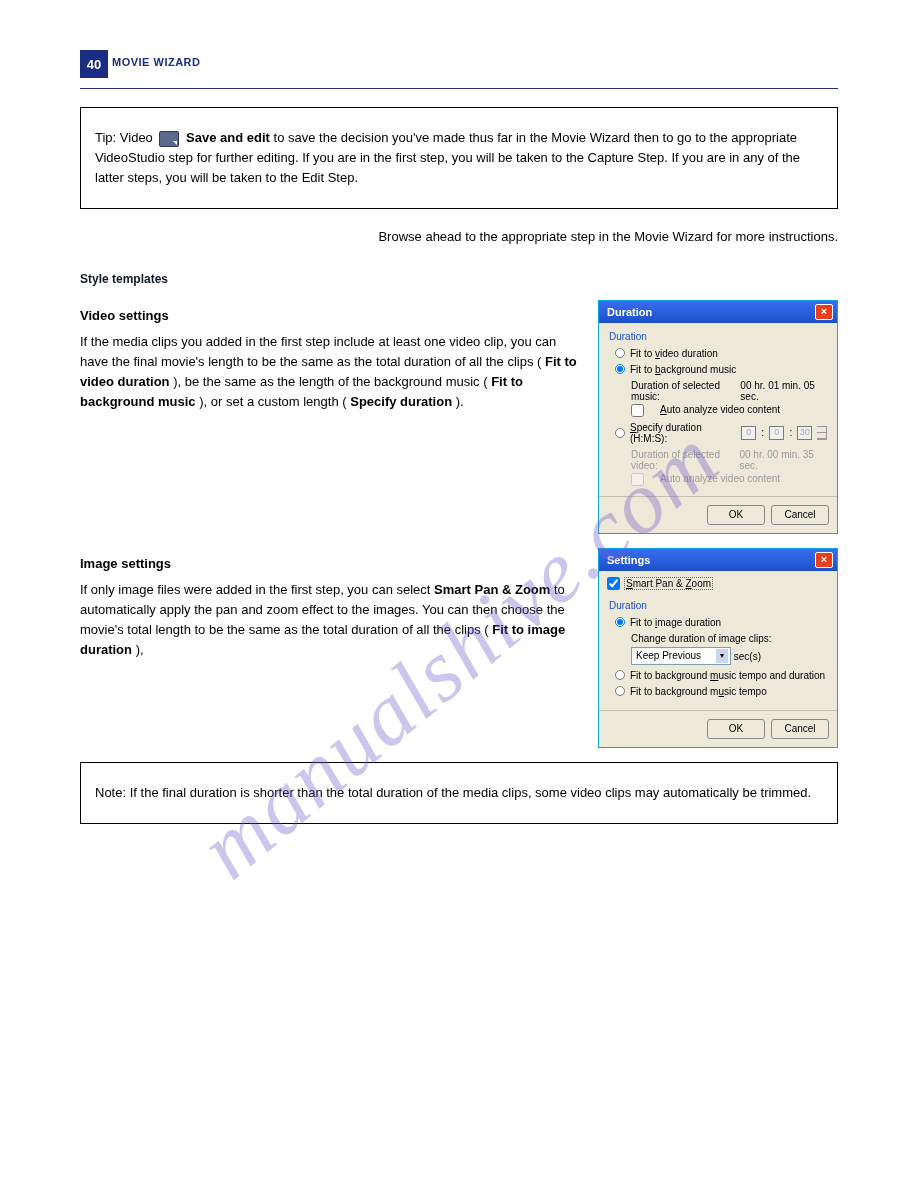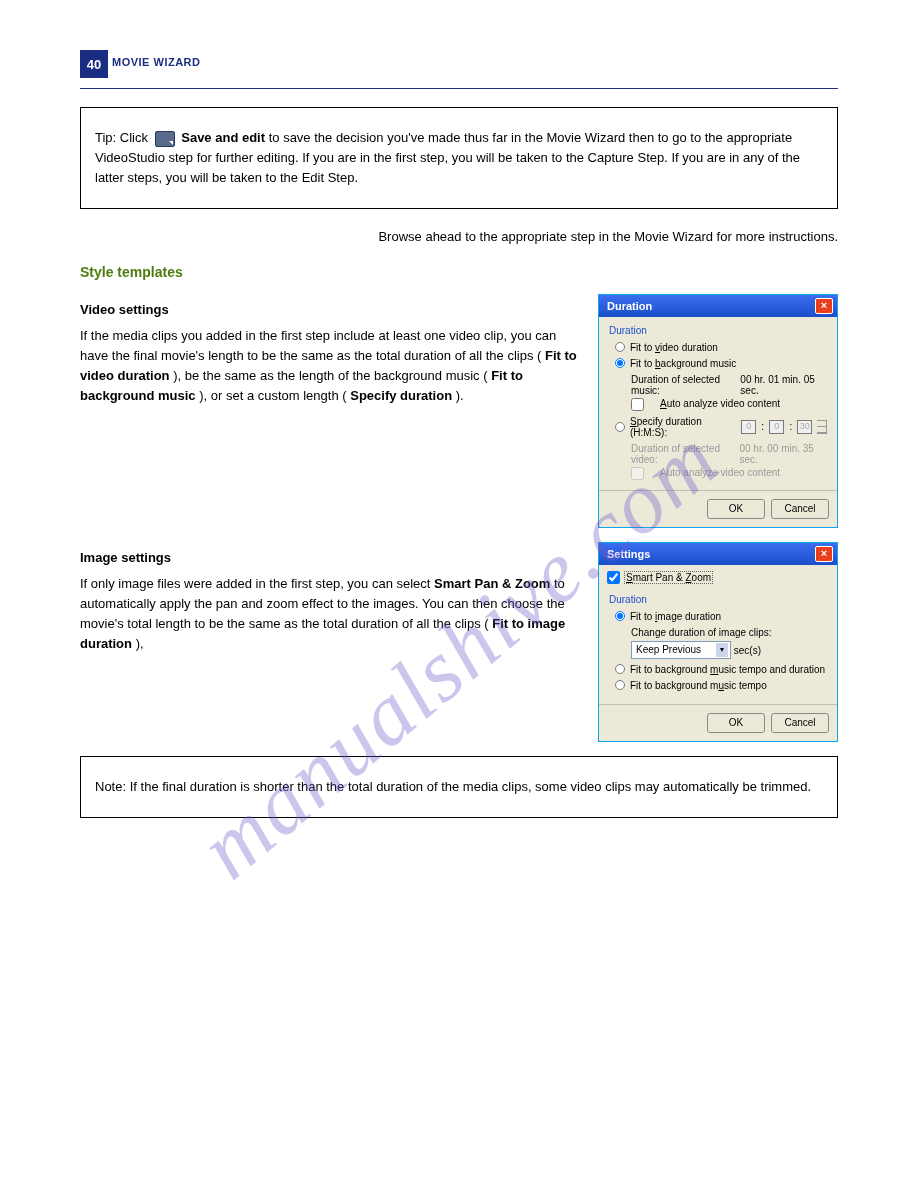--- a/index.html
+++ b/index.html
@@ -6,21 +6,21 @@
   body { font-family: Arial, sans-serif; font-size: 13px; color: #000; background: #fff; width: 918px; height: 1188px; position: relative; }
   .page { padding: 50px 80px 50px 80px; }
   .header { display: flex; align-items: flex-start; margin-bottom: 10px; }
   .page-num-box { width: 28px; height: 28px; background: #1b2d82; margin-right: 4px; display: flex; align-items: center; justify-content: center; color: #fff; font-weight: bold; font-size: 13px; }
   .section-title { color: #1b2d82; font-size: 11px; font-weight: bold; padding-top: 6px; letter-spacing: 0.5px; }
   .hr { border-top: 1.5px solid #1b2d82; margin: 6px 0 18px 0; }
   .box { border: 1px solid #000; padding: 14px 14px; margin: 10px 0 18px 0; line-height: 1.5; }
   .tip-label, .note-label { font-weight: normal; }
   p { margin: 6px 0; line-height: 1.55; }
   .bold { font-weight: bold; }
-  h3.sub { color: #4d7c0f; font-size: 14px; font-weight: bold; margin: 16px 0 10px 0; }
+  h3.sub { color: #0f172a; font-size: 12px; font-weight: bold; margin: 24px 0 10px 0; }
   .inline-icon { display: inline-block; vertical-align: middle; width: 20px; height: 16px; background: #5a6a8c; border: 1px solid #2b3a5c; border-radius: 2px; position: relative; margin: 0 3px; }
   .inline-icon::after { content:''; position:absolute; right:1px; bottom:1px; border-left:4px solid transparent; border-top:4px solid #fff; }
   .inline-icon.settings::after { content:''; position:absolute; right:2px; bottom:2px; width:6px; height:6px; background:#3a4a6c; border-radius:50%; border:none; }
   .row { display: flex; gap: 18px; margin: 14px 0; align-items: flex-start; }
   .col-text { flex: 1; }
   .dialog { width: 240px; background: #ece9d8; border: 1px solid #0ea5e9; font-size: 10px; color: #000; }
   .dialog .titlebar { background: linear-gradient(to bottom, #3a6ef0, #1b4fc8); color: #fff; display: flex; justify-content: space-between; align-items: center; padding: 3px 4px 3px 8px; font-weight: bold; font-size: 11px; }
   .dialog .closebtn { width: 18px; height: 16px; background: #e83e1b; border: 1px solid #fff; display: flex; align-items: center; justify-content: center; color: #fff; font-size: 11px; line-height: 1; border-radius: 2px; }
   .dialog .body { padding: 8px 10px 8px 10px; }
   .dialog .group-label { color: #1b4fc8; font-size: 10px; margin-bottom: 6px; }
@@ -52,21 +52,21 @@
     <div class="page-num-box">
         <span>40</span>
       </div>
     <div class="section-title">MOVIE WIZARD</div>
   </div>
   <div class="hr"></div>
 
   <div class="box">
     <p>
       <span class="tip-label">Tip:</span>
-      <span>Click </span>
+      <span>Video </span>
       <span class="inline-icon"></span>
       <span class="bold">Save and edit</span>
       <span> to save the decision you've made thus far in the Movie Wizard then to go to the appropriate VideoStudio step for further editing. If you are in the first step, you will be taken to the Capture Step. If you are in any of the latter steps, you will be taken to the Edit Step.</span>
     </p>
   </div>
 
   <p style="margin-left:18px;text-align:right;">Browse ahead to the appropriate step in the Movie Wizard for more instructions.</p>
 
   <h3 class="sub">Style templates</h3>
 

